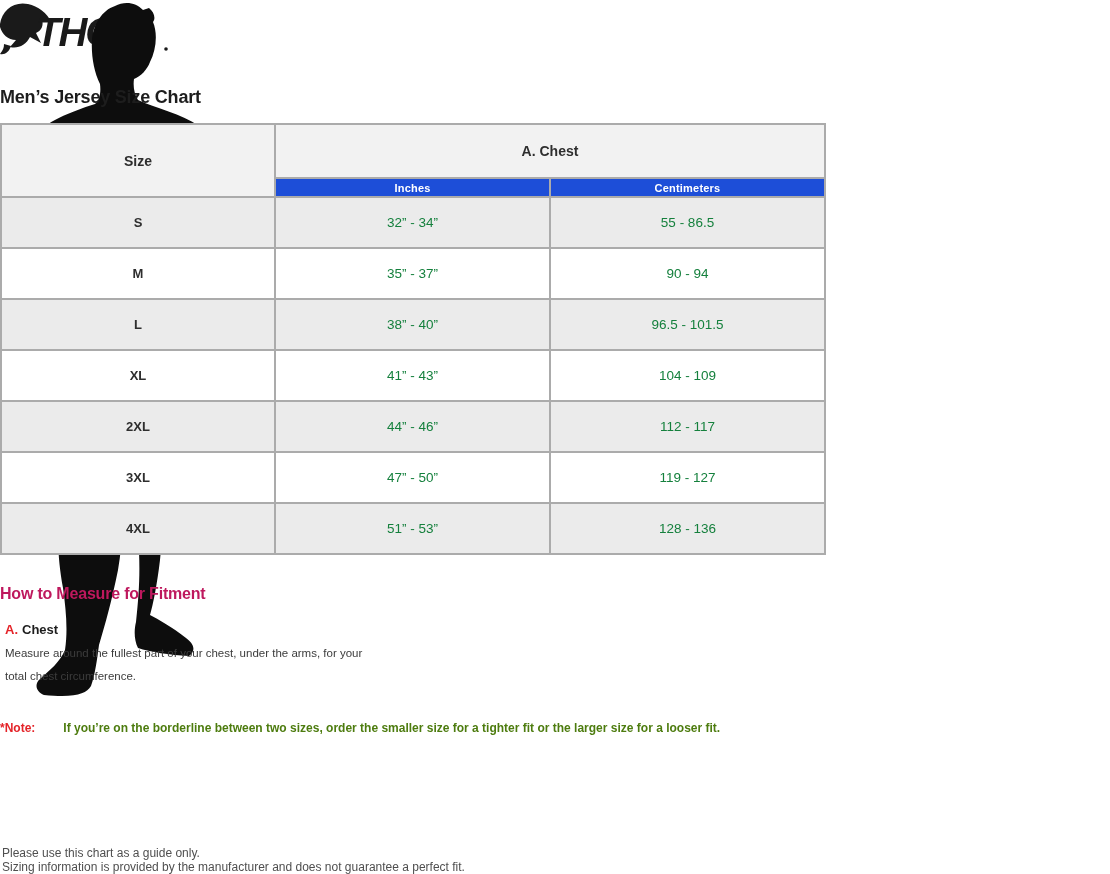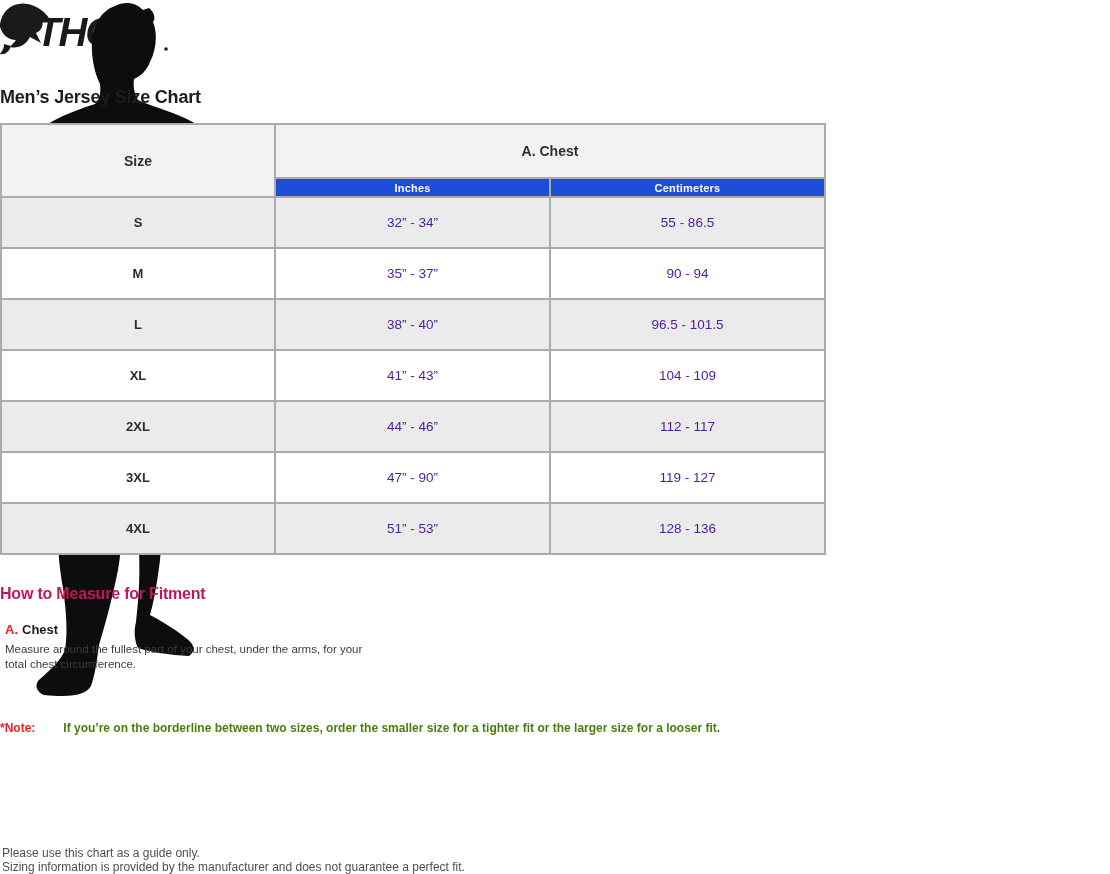--- a/index.html
+++ b/index.html
@@ -44,32 +44,32 @@
   tr.head-row th { background: #f2f2f2; font-size: 14px; font-weight: bold; color: #2e2e2e; }
   tr.unit-row { height: 19px; }
   tr.unit-row th {
     background: #1d4ed8; color: #ffffff; font-size: 11px; font-weight: bold;
     letter-spacing: 0.2px;
   }
   tbody tr { height: 51px; }
   tbody tr:nth-child(odd) td, tbody tr:nth-child(odd) th { background: #ebebeb; }
   tbody tr:nth-child(even) td, tbody tr:nth-child(even) th { background: #ffffff; }
   tbody th { font-size: 13px; font-weight: bold; color: #2e2e2e; }
-  tbody td { font-size: 13.5px; font-weight: normal; color: #4c1d95; }
+  tbody td { font-size: 13.5px; font-weight: normal; color: #15803d; }
 
   
   .measure-heading {
     position: absolute; top: 585px; left: 0;
     font-size: 16px; font-weight: bold; color: #be185d; letter-spacing: -0.2px;
   }
   .measure-item { position: absolute; top: 622px; left: 5px; width: 400px; }
   .measure-item .item-title { font-size: 13px; font-weight: bold; color: #1d1d1d; }
   .measure-item .item-key { color: #e42328; margin-right: 4px; }
   .measure-item .item-desc {
-    margin-top: 5px; font-size: 11.5px; line-height: 15px; color: #3c3c3c;
+    margin-top: 5px; font-size: 11.5px; line-height: 23px; color: #3c3c3c;
     max-width: 375px;
   }
 
   
   .note { position: absolute; top: 721px; left: 0; font-size: 12px; font-weight: bold; }
   .note .note-label { color: #e42328; margin-right: 28px; }
   .note .note-text { color: #4d7c0f; }
 
   
   .footer {
@@ -198,21 +198,21 @@
           <td>41” - 43”</td>
           <td>104 - 109</td>
         </tr>
         <tr>
           <th>2XL</th>
           <td>44” - 46”</td>
           <td>112 - 117</td>
         </tr>
         <tr>
           <th>3XL</th>
-          <td>47” - 90”</td>
+          <td>47” - 50”</td>
           <td>119 - 127</td>
         </tr>
         <tr>
           <th>4XL</th>
           <td>51” - 53”</td>
           <td>128 - 136</td>
         </tr>
       </tbody>
     </table>
   </div>

